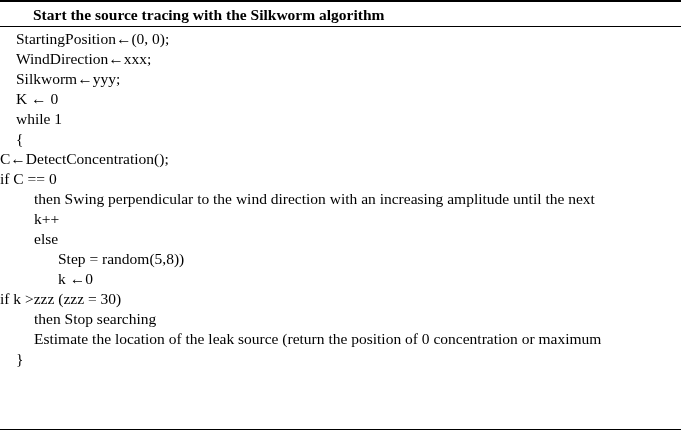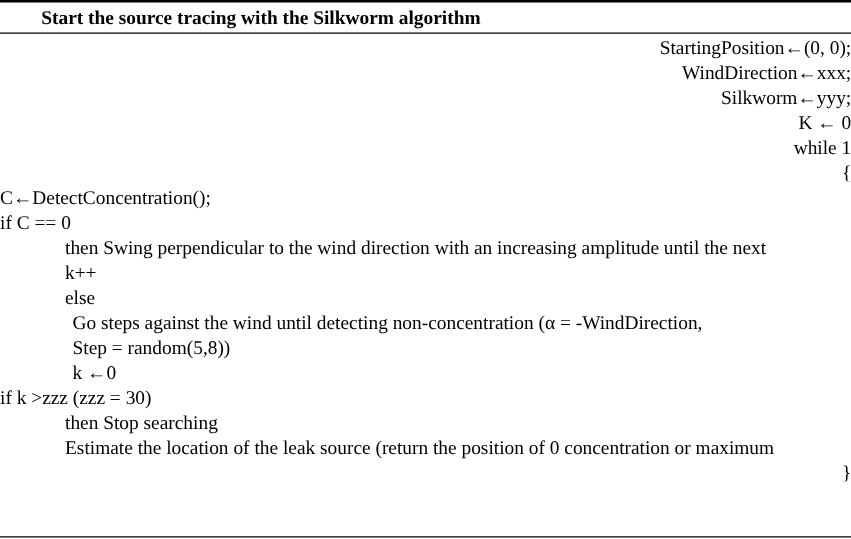--- a/index.html
+++ b/index.html
@@ -4,23 +4,23 @@
   <style>
     html, body { margin: 0; padding: 0; background: #ffffff; }
     body { width: 681px; height: 431px; position: relative; overflow: hidden;
       font-family: "Liberation Serif", "DejaVu Serif", serif; color: #000; }
     .rule-top { position: absolute; left: 0; top: 0; width: 681px; height: 2px; background: #000; }
     .rule-mid { position: absolute; left: 0; top: 26px; width: 681px; height: 1px; background: #000; }
     .rule-bot { position: absolute; left: 0; top: 429px; width: 681px; height: 1px; background: #000; }
     .title { position: absolute; left: 1px; top: 5px; font-weight: bold; font-size: 15.5px; line-height: 20px; white-space: nowrap; padding-left: 32px; }
     .lines { position: absolute; left: 0; top: 29px; width: 681px; }
     .line { font-size: 15.5px; line-height: 20px; height: 20px; white-space: nowrap; }
-    .i0 { padding-left: 1px; text-align: right; }
+    .i0 { padding-left: 16px; }
     .i1 { }
-    .i2 { padding-left: 52px; }
+    .i2 { padding-left: 34px; }
     .i3 { padding-left: 58px; }
   </style>
 </head>
 <body>
 
 <div class="rule-top"></div>
 <div class="title">Start the source tracing with the Silkworm algorithm</div>
 <div class="rule-mid"></div>
 
 <div class="lines">
@@ -28,21 +28,20 @@
   <div class="line i0">WindDirection←xxx;</div>
   <div class="line i0">Silkworm←yyy;</div>
   <div class="line i0">K ← 0</div>
   <div class="line i0">while 1</div>
   <div class="line i0">{</div>
   <div class="line i1">C←DetectConcentration();</div>
   <div class="line i1">if C == 0</div>
   <div class="line i2">then Swing perpendicular to the wind direction with an increasing amplitude until the next</div>
   <div class="line i2">k++</div>
   <div class="line i2">else</div>
-  <div class="line i3">Go steps against the wind until detecting non-concentration (α = -WindDirection,</div>
   <div class="line i3">Step = random(5,8))</div>
   <div class="line i3">k ←0</div>
   <div class="line i1">if k &gt;zzz (zzz = 30)</div>
   <div class="line i2">then Stop searching</div>
   <div class="line i2">Estimate the location of the leak source (return the position of 0 concentration or maximum</div>
   <div class="line i0">}</div>
 </div>
 
 <div class="rule-bot"></div>
 

